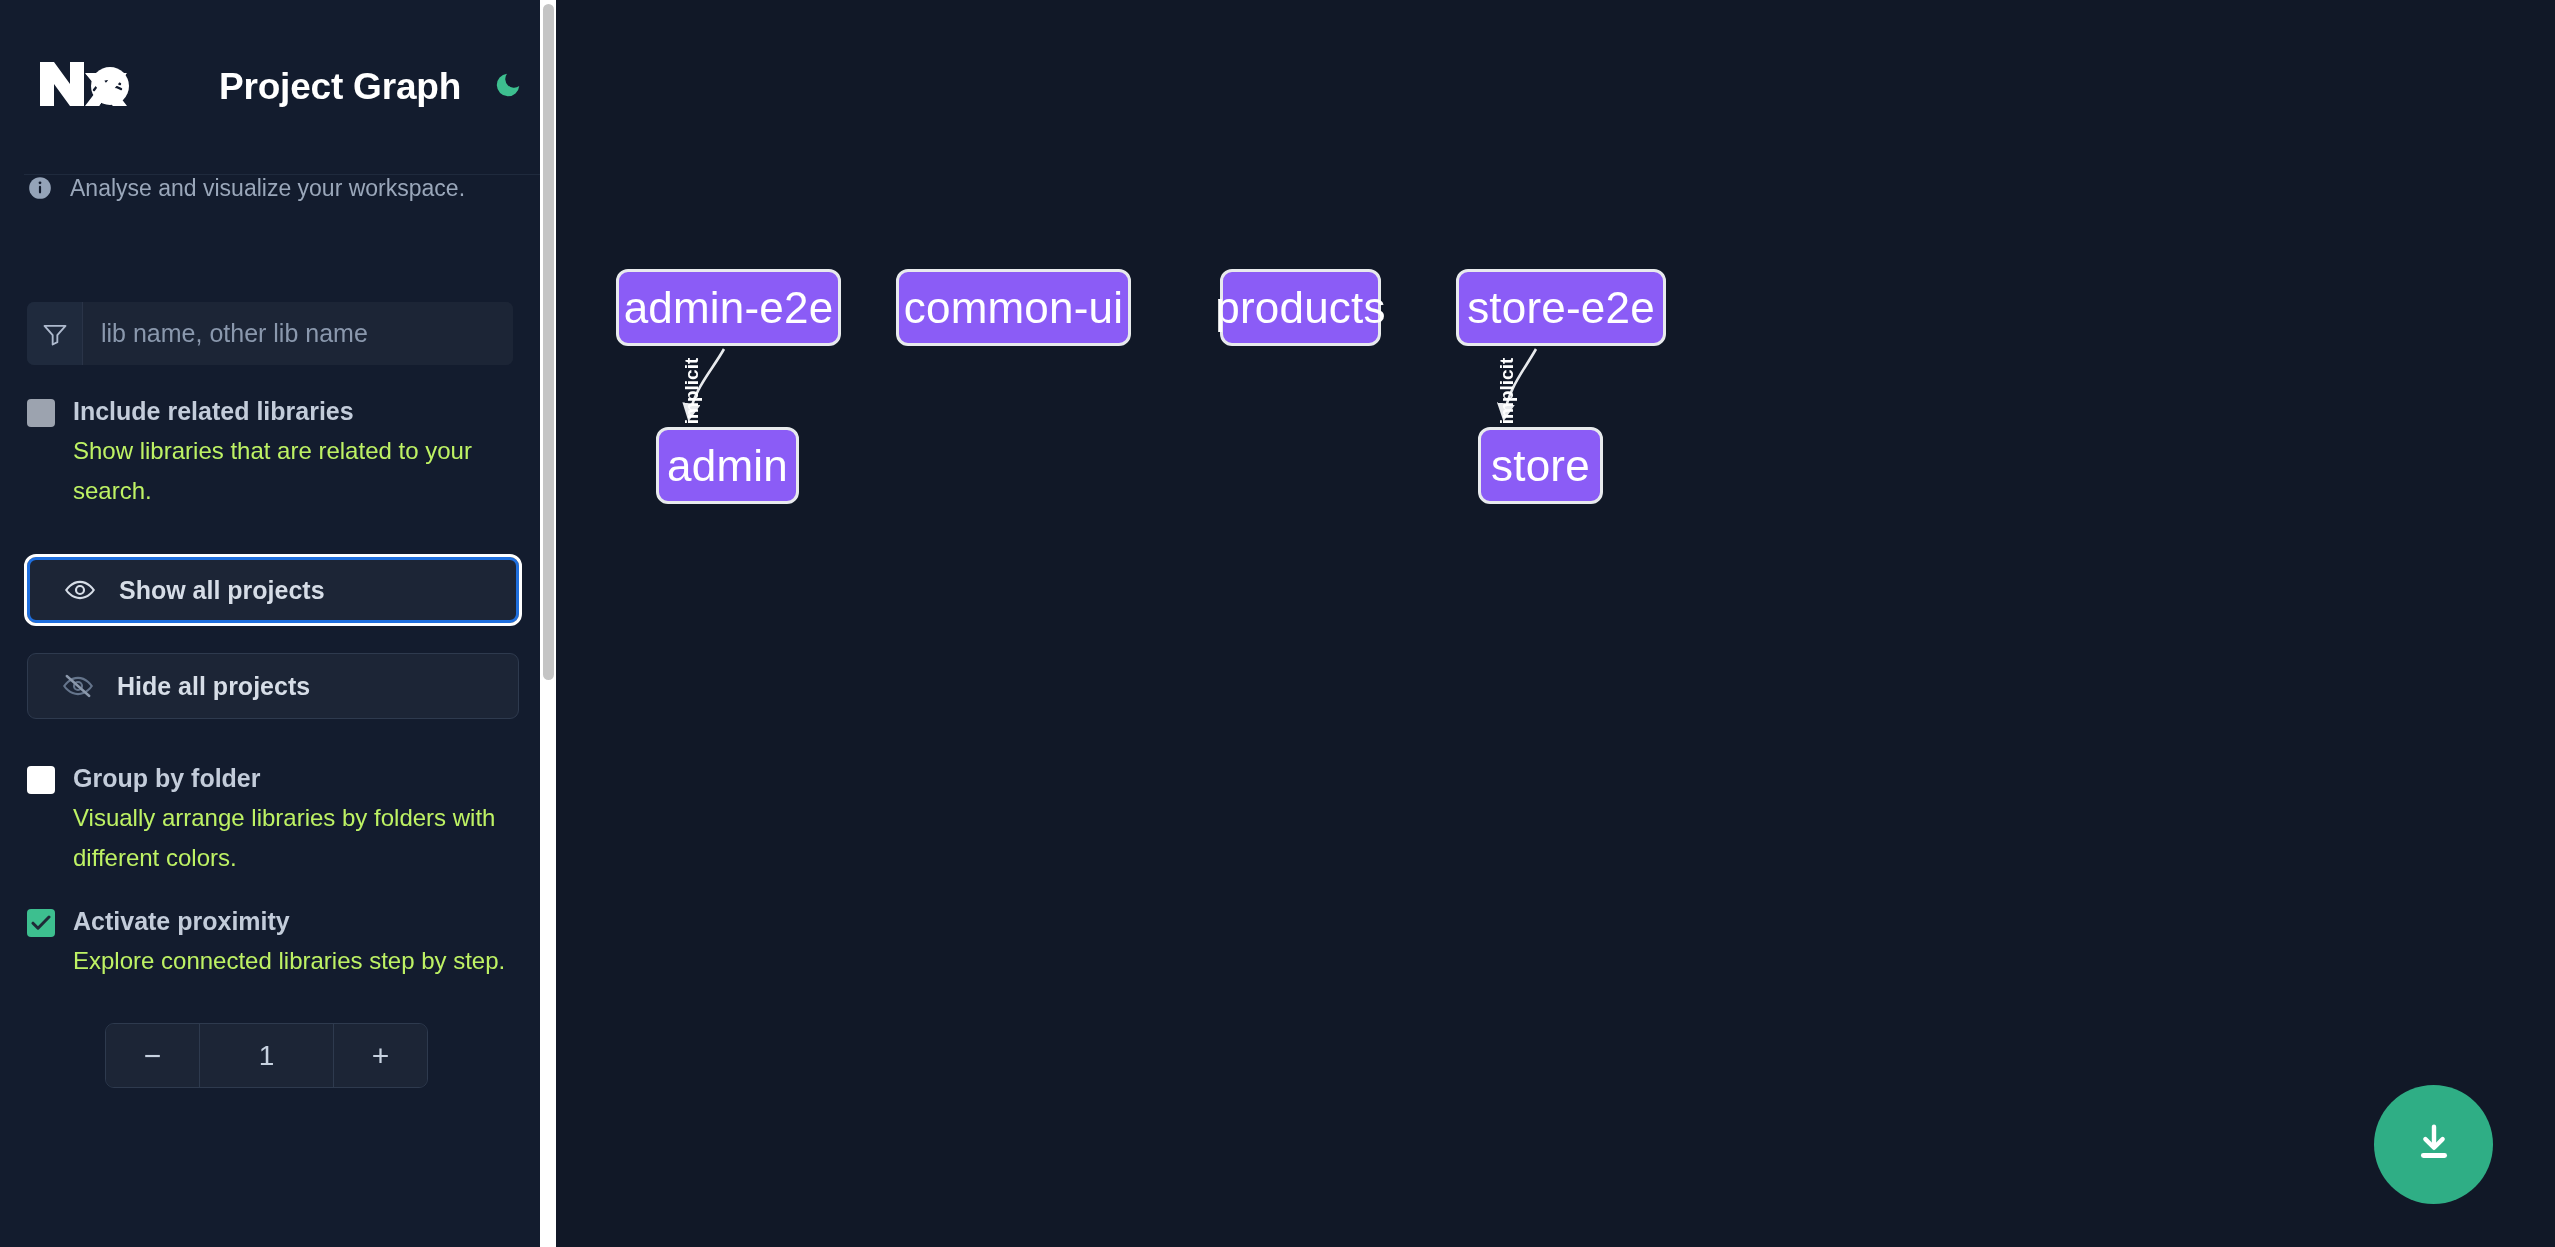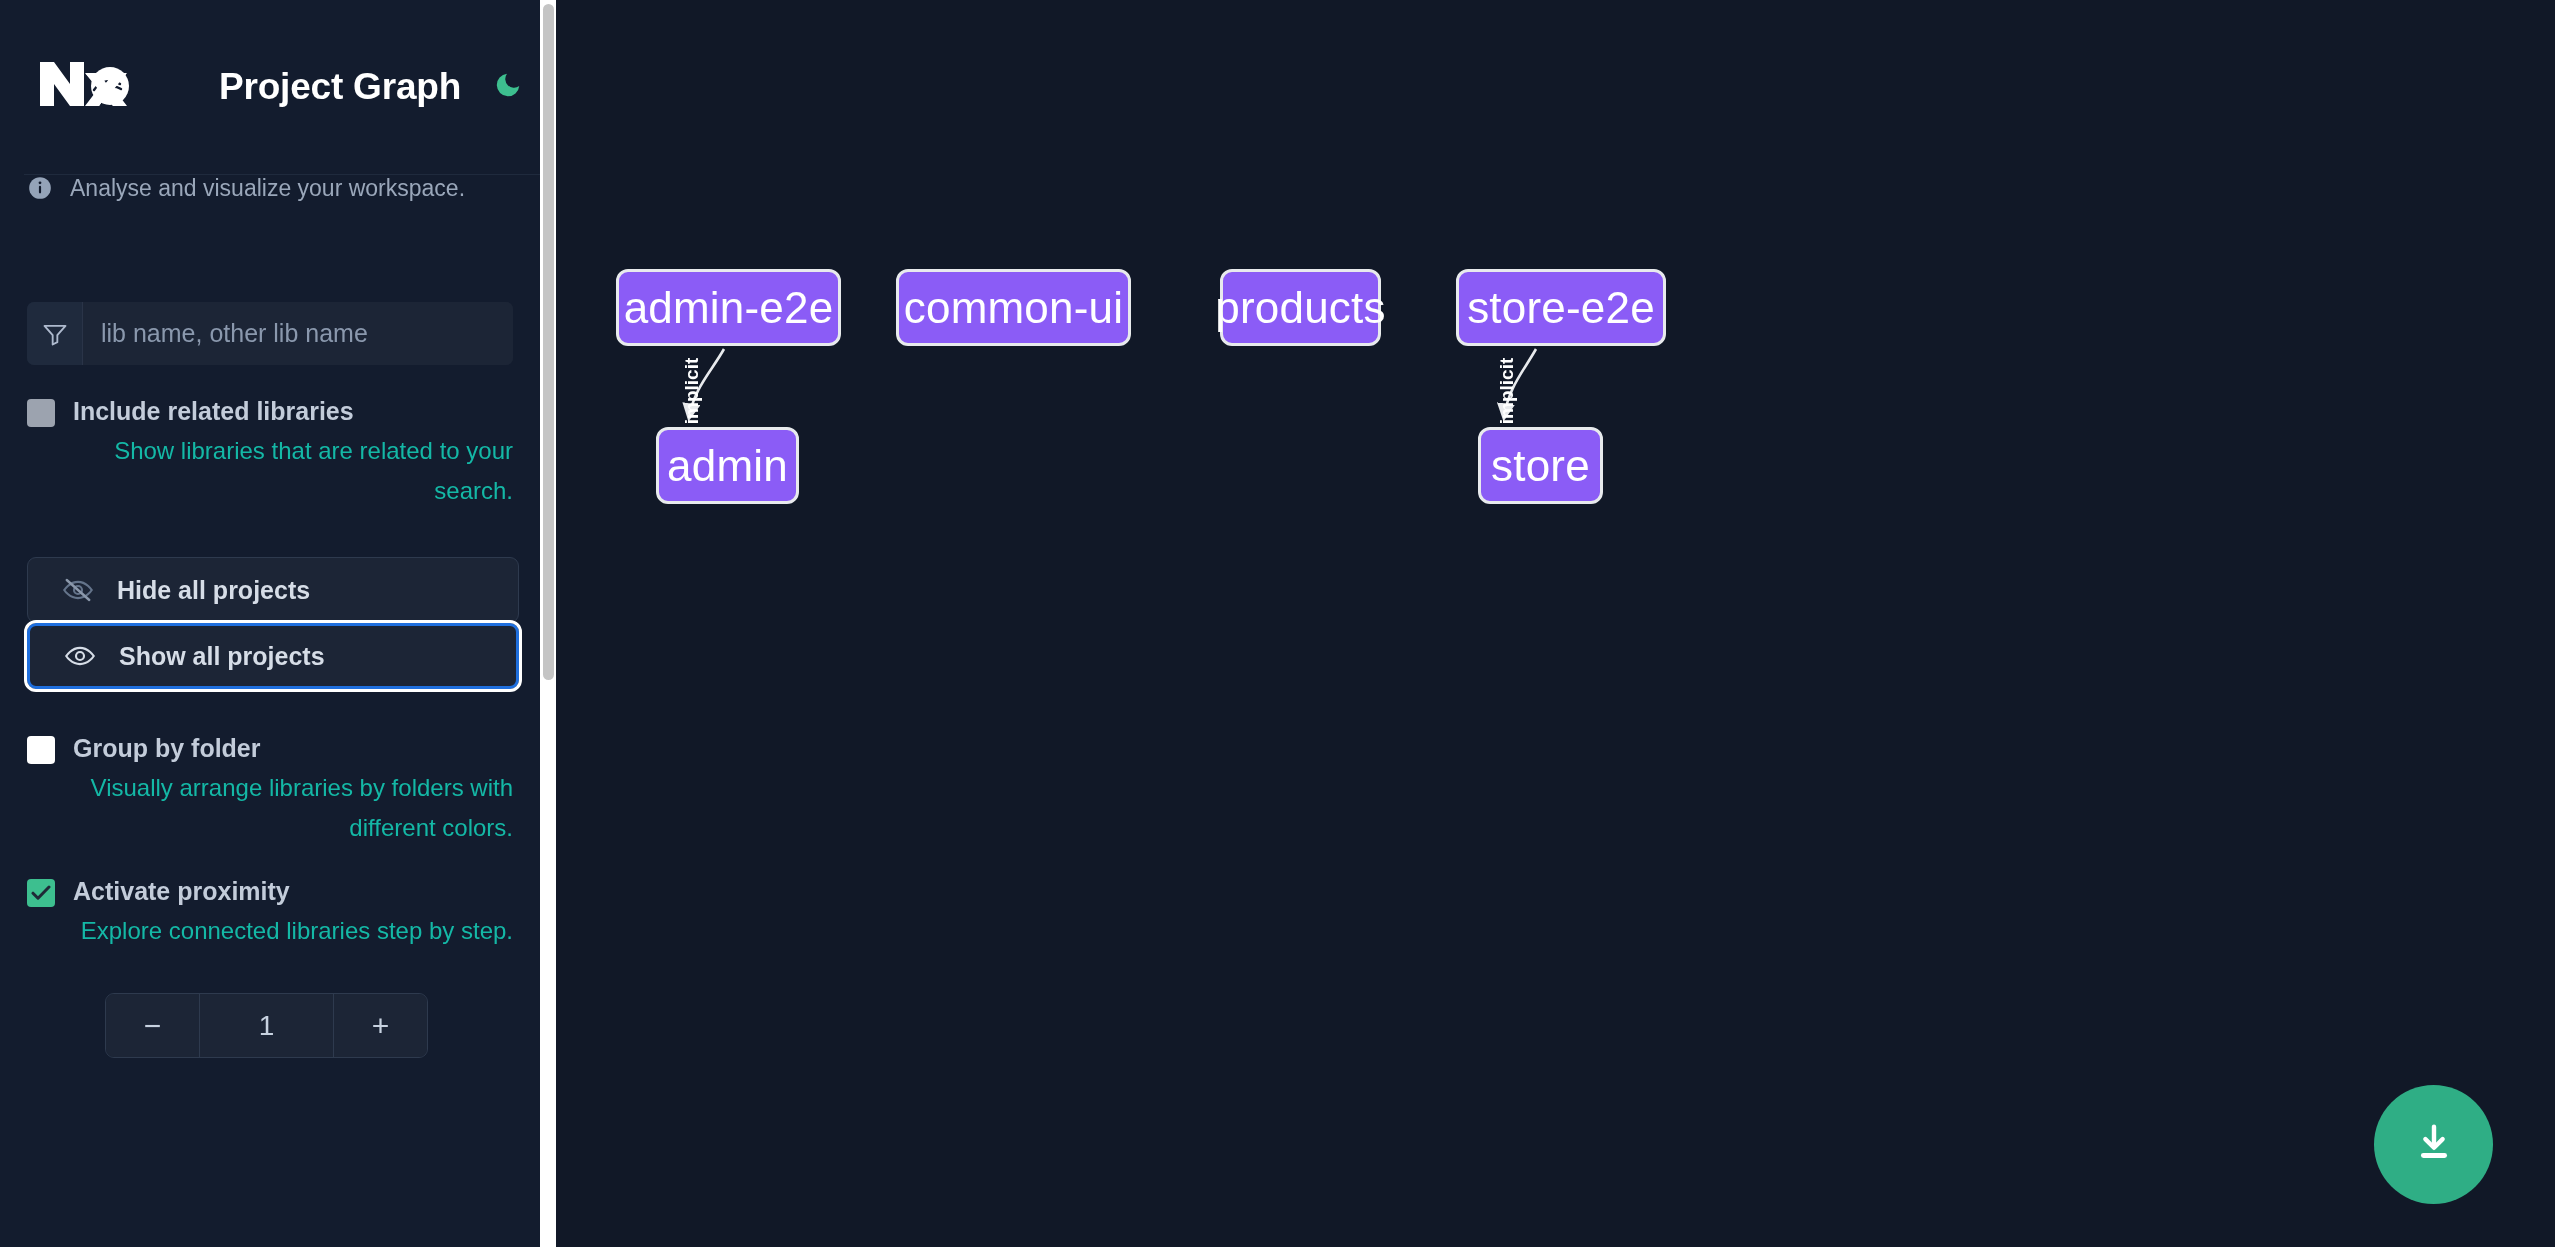--- a/index.html
+++ b/index.html
@@ -108,27 +108,26 @@
   .cbx.grey { background: #9ca3af; }
   .cbx.white { background: #ffffff; }
   .cbx.green { background: #3dbf8f; }
   .opt-label {
     color: #c3ccda;
     font-size: 25px;
     font-weight: 700;
     line-height: 30px;
   }
   .opt-desc {
-    color: #14b8a6;
+    color: #bef264;
     font-size: 24px;
     line-height: 40px;
     margin-left: 46px;
     margin-top: 4px;
     max-width: 470px;
-    text-align: right;
   }
 
   .btn-stack { margin: 46px 27px 0 27px; }
   .big-btn {
     height: 66px;
     width: 492px;
     border-radius: 9px;
     background: #1c2536;
     border: 1px solid #2e3a4e;
     display: flex;
@@ -300,39 +299,39 @@
 
       <div class="opt-block">
         <div class="opt-head">
           <span class="cbx grey"></span>
           <span class="opt-label">Include related libraries</span>
         </div>
         <div class="opt-desc">Show libraries that are related to your search.</div>
       </div>
 
       <div class="btn-stack">
+        <button class="big-btn focused">
+          <span class="bicon">
+            <svg width="30" height="24" viewBox="0 0 24 18" fill="none" xmlns="http://www.w3.org/2000/svg">
+              <path d="M1 9s4-6.5 11-6.5S23 9 23 9s-4 6.5-11 6.5S1 9 1 9z" stroke="#d6dde7" stroke-width="1.7"></path>
+              <circle cx="12" cy="9" r="3.2" stroke="#d6dde7" stroke-width="1.7"></circle>
+            </svg>
+          </span>
+          <span>Show all projects</span>
+        </button>
         <button class="big-btn second">
           <span class="bicon">
             <svg width="30" height="24" viewBox="0 0 24 18" fill="none" xmlns="http://www.w3.org/2000/svg">
               <path d="M1 9s4-6.5 11-6.5S23 9 23 9s-4 6.5-11 6.5S1 9 1 9z" stroke="#64748b" stroke-width="1.7"></path>
               <circle cx="12" cy="9" r="3.2" stroke="#64748b" stroke-width="1.7"></circle>
               <path d="M3 1l18 16" stroke="#8b98ab" stroke-width="1.9" stroke-linecap="round"></path>
             </svg>
           </span>
           <span>Hide all projects</span>
         </button>
-        <button class="big-btn focused">
-          <span class="bicon">
-            <svg width="30" height="24" viewBox="0 0 24 18" fill="none" xmlns="http://www.w3.org/2000/svg">
-              <path d="M1 9s4-6.5 11-6.5S23 9 23 9s-4 6.5-11 6.5S1 9 1 9z" stroke="#d6dde7" stroke-width="1.7"></path>
-              <circle cx="12" cy="9" r="3.2" stroke="#d6dde7" stroke-width="1.7"></circle>
-            </svg>
-          </span>
-          <span>Show all projects</span>
-        </button>
       </div>
 
       <div class="opt-block" style="padding-top:44px;">
         <div class="opt-head">
           <span class="cbx white"></span>
           <span class="opt-label">Group by folder</span>
         </div>
         <div class="opt-desc">Visually arrange libraries by folders with different colors.</div>
       </div>
 

